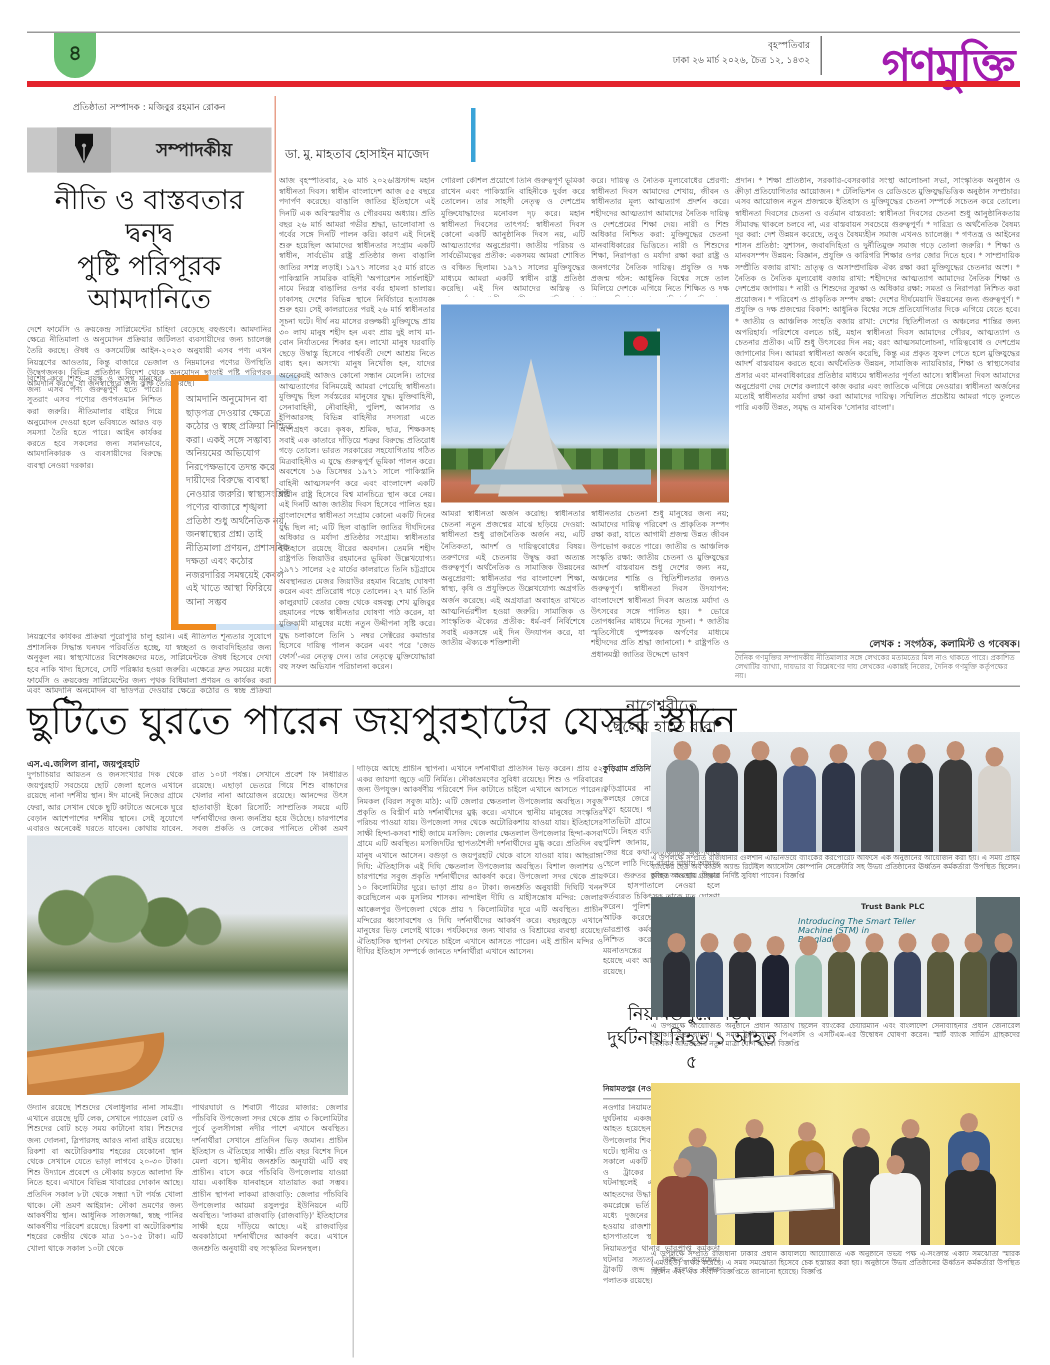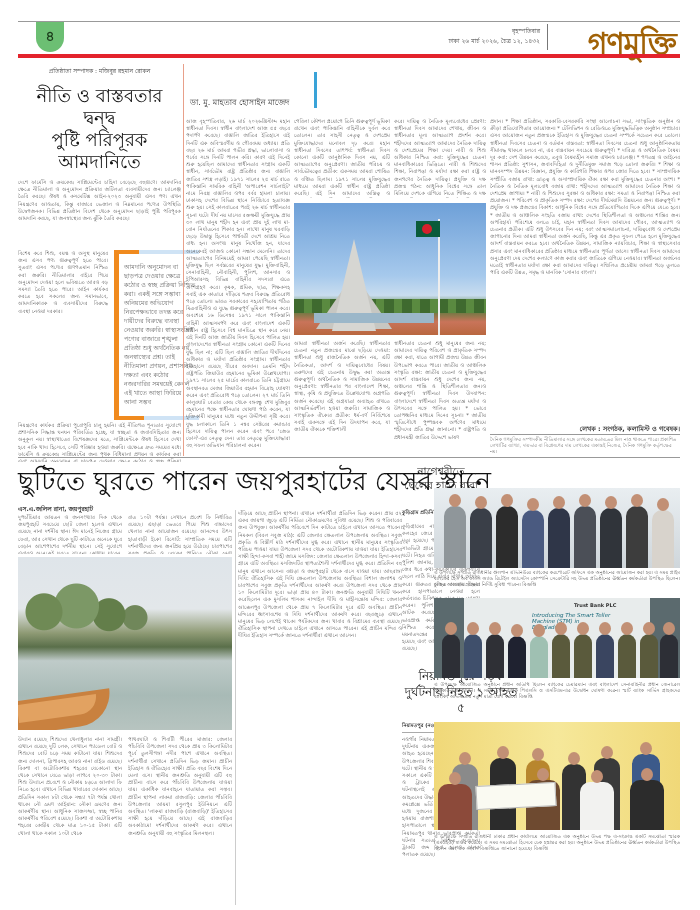--- a/index.html
+++ b/index.html
@@ -7,21 +7,21 @@
   body { font-family: "DejaVu Sans", sans-serif; color: #222; position: relative; }
 
   
   .masthead { position: absolute; left: 18px; top: 0; width: 662px; height: 58px; }
   .mh-topline { position: absolute; left: 0; top: 21px; width: 662px; height: 1px; background: #999; }
   .mh-redline { position: absolute; left: 0; top: 54px; width: 662px; height: 4px; background: #e3232c; }
   .page-num { position: absolute; left: 18px; top: 22px; width: 28px; height: 30px; background: #6cbf73; border-radius: 0 0 14px 14px; color: #1a3a1a; font-size: 14px; font-weight: bold; text-align: center; line-height: 28px; }
   .section-name { position: absolute; left: 0; width: 662px; top: 24px; text-align: center; font-size: 21px; color: #222; }
   .mh-date { position: absolute; right: 140px; top: 26px; text-align: right; font-size: 6px; color: #444; line-height: 10px; }
   .mh-sep { position: absolute; right: 132px; top: 24px; width: 1px; height: 26px; background: #777; }
-  .logo { position: absolute; right: 4px; top: 20px; font-size: 30px; font-weight: bold; color: #a16207; letter-spacing: -1px; }
+  .logo { position: absolute; right: 4px; top: 20px; font-size: 30px; font-weight: bold; color: #a21caf; letter-spacing: -1px; }
 
   
   .ed-col { position: absolute; left: 18px; top: 64px; width: 163px; height: 396px; }
   .founder { font-size: 6px; text-align: center; color: #444; margin-top: 2px; }
   .ed-band { position: relative; margin-top: 8px; height: 30px; background: #c8c8c8; }
   .ed-band .pen-box { position: absolute; left: 20px; top: 0; width: 36px; height: 30px; background: #b0b0b0; }
   .ed-band .pen { position: absolute; left: 28px; top: 4px; width: 20px; height: 22px; }
   .ed-band .label { position: absolute; left: 60px; right: 0; top: 6px; text-align: center; font-size: 12px; font-weight: bold; color: #222; }
   .ed-headline { margin-top: 8px; text-align: center; font-size: 18px; line-height: 22px; color: #111; }
   .body-text { font-size: 5.2px; line-height: 7.2px; color: #555; text-align: justify; }
@@ -30,21 +30,21 @@
   .ed-pull .bar-h-top { position: absolute; left: 0; top: 0; width: 85px; height: 4px; background: #f08a1e; }
   .ed-pull .bar-h-top2 { position: absolute; left: 25px; top: 0; width: 60px; height: 4px; background: #cfe3f5; }
   .ed-pull .bar-h-bot { position: absolute; left: 0; top: 166px; width: 85px; height: 4px; background: #f08a1e; }
   .ed-pull .bar-h-bot2 { position: absolute; left: 30px; top: 166px; width: 55px; height: 4px; background: #cfe3f5; }
   .ed-pull .quote { position: absolute; left: 10px; top: 12px; width: 72px; font-size: 6.2px; line-height: 9px; color: #666; }
 
   .col-divider-v { position: absolute; width: 1px; background: #e8a08a; }
 
   
   .oped { position: absolute; left: 186px; top: 64px; width: 494px; height: 392px; }
-  .byline { position: absolute; left: 4px; top: 32px; font-size: 8px; color: #333; }
+  .byline { position: absolute; left: 4px; top: 32px; font-size: 8px; color: #333; font-family: Liberation Serif, serif; }
   .byline-bar { position: absolute; left: 128px; top: 8px; width: 3px; height: 36px; background: #3aa3d8; }
   .oped-title { position: absolute; left: 140px; top: 2px; width: 354px; font-size: 18.5px; line-height: 24px; color: #111; }
   .oped-cols { position: absolute; left: 0; top: 54px; width: 494px; }
   .oped-col { position: absolute; top: 0; }
   .photo-monument { position: absolute; left: 108px; top: 139px; width: 192px; height: 132px; overflow: hidden; background: linear-gradient(#6ea0d8 0%, #a6c9ec 55%, #c9ddef 70%, #4e7a3a 80%, #c9745a 90%, #b9673f 100%); }
   .monument { position: absolute; left: 38px; top: 36px; width: 0; height: 0; border-left: 22px solid transparent; border-right: 22px solid transparent; border-bottom: 92px solid #d6d6d2; }
   .monument2 { position: absolute; left: 22px; top: 70px; width: 0; height: 0; border-left: 38px solid transparent; border-right: 38px solid transparent; border-bottom: 56px solid #c7c7c2; }
   .flagpole { position: absolute; left: 144px; top: 16px; width: 2px; height: 116px; background: #eee; }
   .flag { position: absolute; left: 122px; top: 18px; width: 24px; height: 16px; background: #0a5b3a; }
   .flag::after { content: ""; position: absolute; left: 6px; top: 3px; width: 10px; height: 10px; background: #d5202c; border-radius: 50%; }
@@ -89,20 +89,29 @@
     <div>বৃহস্পতিবার</div>
     <div>ঢাকা ২৬ মার্চ ২০২৬, চৈত্র ১২, ১৪৩২</div>
   </div>
   <div class="mh-sep"></div>
   <div class="logo">গণমুক্তি</div>
   <div class="mh-redline"></div>
 </div>
 
 <div class="ed-col">
   <div class="founder">প্রতিষ্ঠাতা সম্পাদক : মজিবুর রহমান রোকন</div>
+  <div class="ed-band">
+    <div class="pen-box"></div>
+    <svg class="pen" viewBox="0 0 20 22">
+      <path d="M4 0 H16 V8 L10 20 L4 8 Z" fill="#111"></path>
+      <line x1="10" y1="8" x2="10" y2="18" stroke="#b0b0b0" stroke-width="1"></line>
+      <circle cx="10" cy="8" r="1.4" fill="#b0b0b0"></circle>
+    </svg>
+    <div class="label">সম্পাদকীয়</div>
+  </div>
   <div class="ed-headline">
     <div>নীতি ও বাস্তবতার দ্বন্দ্ব</div>
     <div>পুষ্টি পরিপূরক আমদানিতে</div>
   </div>
   <div class="body-text" style="margin-top:6px; height:54px; overflow:hidden;">দেশে ফার্মেসি ও ক্রয়কেন্দ্র সাপ্লিমেন্টের চাহিদা বেড়েছে বহুগুণে। আমদানির ক্ষেত্রে নীতিমালা ও অনুমোদন প্রক্রিয়ার জটিলতা ব্যবসায়ীদের জন্য চ্যালেঞ্জ তৈরি করছে। ঔষধ ও কসমেটিক্স আইন-২০২৩ অনুযায়ী এসব পণ্য এখন নিয়ন্ত্রণের আওতায়, কিন্তু বাজারে ভেজাল ও নিম্নমানের পণ্যের উপস্থিতি উদ্বেগজনক। বিভিন্ন প্রতিষ্ঠান বিদেশ থেকে অনুমোদন ছাড়াই পুষ্টি পরিপূরক আমদানি করছে, যা জনস্বাস্থ্যের জন্য ঝুঁকি তৈরি করছে।</div>
   <div class="body-text" style="position:absolute; left:0; top:186px; width:90px; height:170px; overflow:hidden;">বিশেষ করে শিশু, বয়স্ক ও অসুস্থ মানুষের জন্য এসব পণ্য গুরুত্বপূর্ণ হতে পারে। সুতরাং এসব পণ্যের গুণগতমান নিশ্চিত করা জরুরি। নীতিমালার বাইরে গিয়ে অনুমোদন দেওয়া হলে ভবিষ্যতে আরও বড় সমস্যা তৈরি হতে পারে। আইন কার্যকর করতে হবে সকলের জন্য সমানভাবে, আমদানিকারক ও ব্যবসায়ীদের বিরুদ্ধে ব্যবস্থা নেওয়া দরকার।</div>
   <div class="ed-pull">
     <div class="bar-h-top"></div>
     <div class="bar-h-top2"></div>
     <div class="bar-v"></div>

